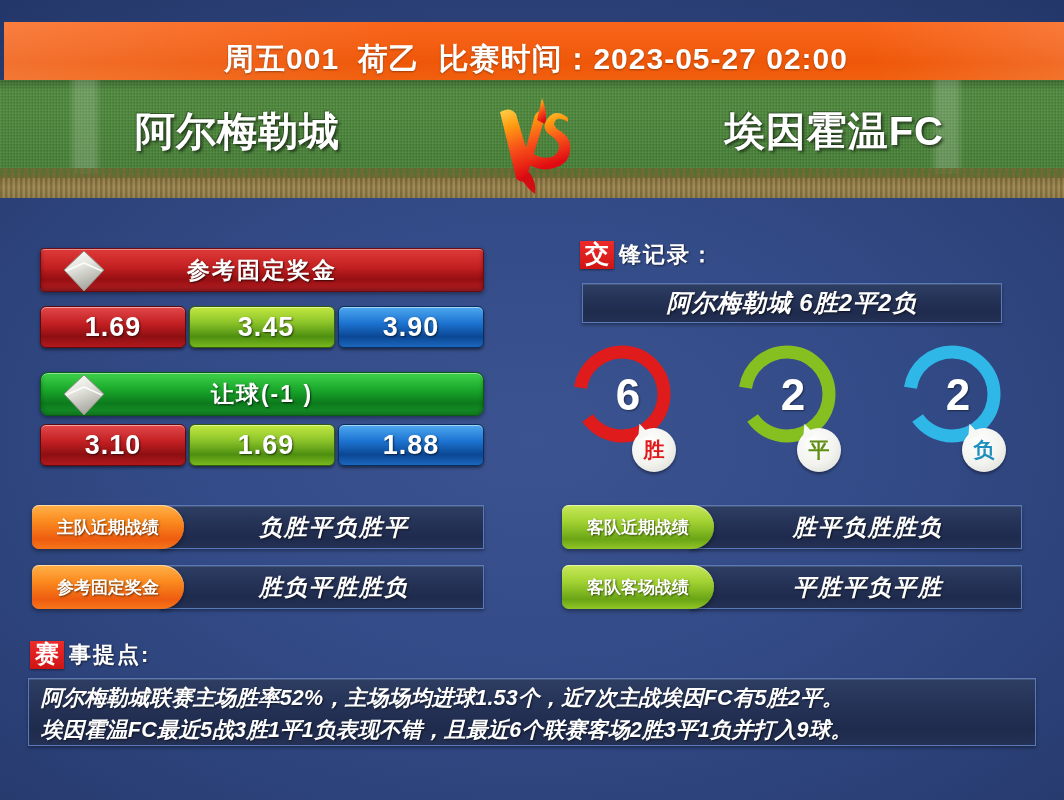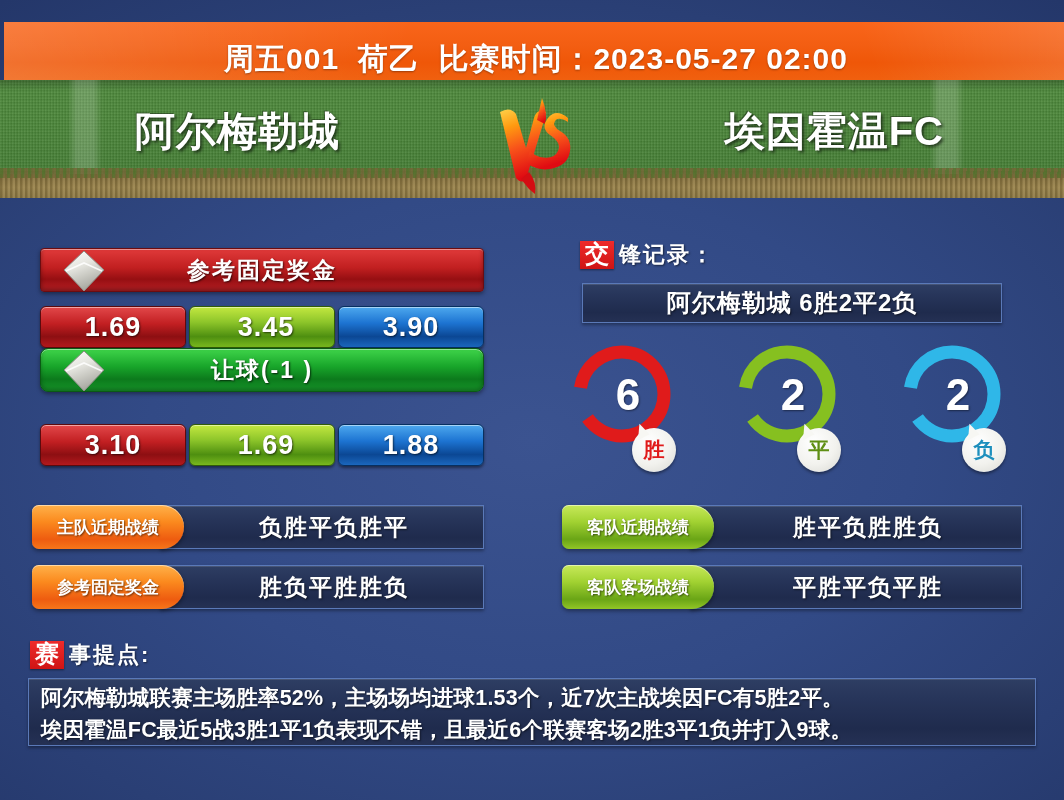--- a/index.html
+++ b/index.html
@@ -70,33 +70,34 @@
   .team-name.home { left:135px; }
   .team-name.away { right:120px; }
   .vs-logo { position:absolute; left:486px; top:88px; width:96px; height:108px; }
 
   
   .darkpanel {
     background:linear-gradient(180deg,#2e3e63 0%,#27355a 30%,#1f2b4d 75%,#253154 100%);
     border:1px solid #5a79b8;
     border-radius:0;
     box-shadow:inset 0 1px 0 rgba(255,255,255,.12), 0 2px 3px rgba(0,0,0,.35);
+    font-style:italic;
   }
 
   
   .panel-ref-header {
     position:absolute; left:40px; top:248px; width:444px; height:44px;
     border-radius:4px;
     background:linear-gradient(180deg,#e03a3a 0%,#c11f20 45%,#960f12 72%,#b82025 100%);
     border:1px solid #6c0c10;
     box-shadow:inset 0 1px 0 rgba(255,255,255,.45), inset 0 -2px 4px rgba(0,0,0,.35), 0 2px 4px rgba(0,0,0,.4);
     display:flex; align-items:center; justify-content:center;
   }
   .panel-handicap {
-    position:absolute; left:40px; top:348px; width:444px; height:44px;
+    position:absolute; left:40px; top:372px; width:444px; height:44px;
     border-radius:8px;
     background:linear-gradient(180deg,#3fd44a 0%,#18a52a 42%,#0c7a1c 72%,#17962a 100%);
     border:1px solid #0a5a14;
     box-shadow:inset 0 1px 0 rgba(255,255,255,.45), inset 0 -2px 4px rgba(0,0,0,.3), 0 2px 4px rgba(0,0,0,.4);
     display:flex; align-items:center; justify-content:center;
   }
   .bar-label {
     color:#fff; font-size:23px; font-weight:bold; letter-spacing:2px;
     text-shadow:1px 1px 2px rgba(0,0,0,.65);
   }

